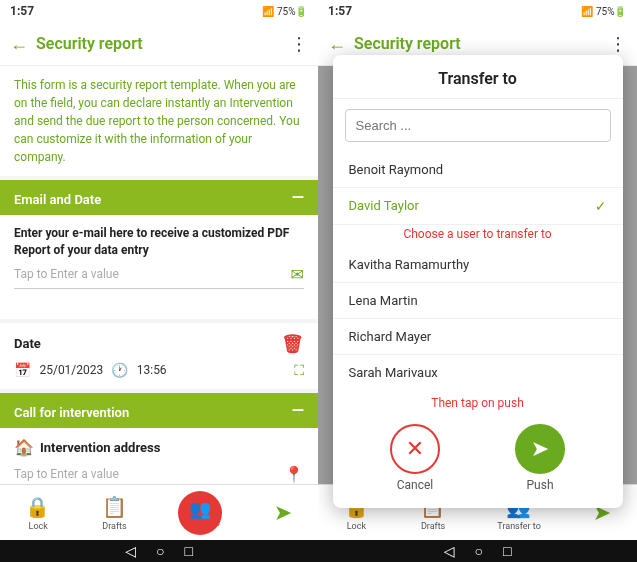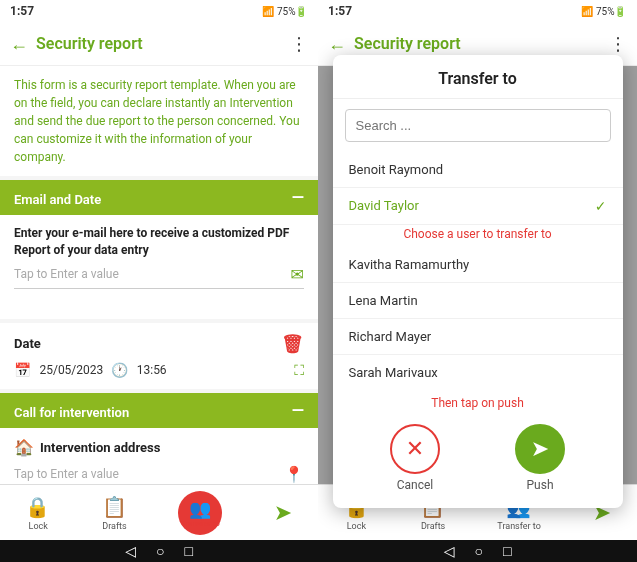--- a/index.html
+++ b/index.html
@@ -384,21 +384,21 @@
       </div>
     </div>
 
     <div class="date-row">
       <div class="date-label">
         <span>Date</span>
         <span class="date-trash">🗑</span>
       </div>
       <div class="date-fields">
         <span class="date-icon">📅</span>
-        <span class="date-field">25/05/2023</span>
+        <span class="date-field">25/01/2023</span>
         <span class="date-icon">🕐</span>
         <span class="date-field">13:56</span>
         <span class="date-cal-icon">⛶</span>
       </div>
     </div>
 
     <div class="section-header">
       <span class="section-header-title">Call for intervention</span>
       <span class="section-header-icon">—</span>
     </div>

